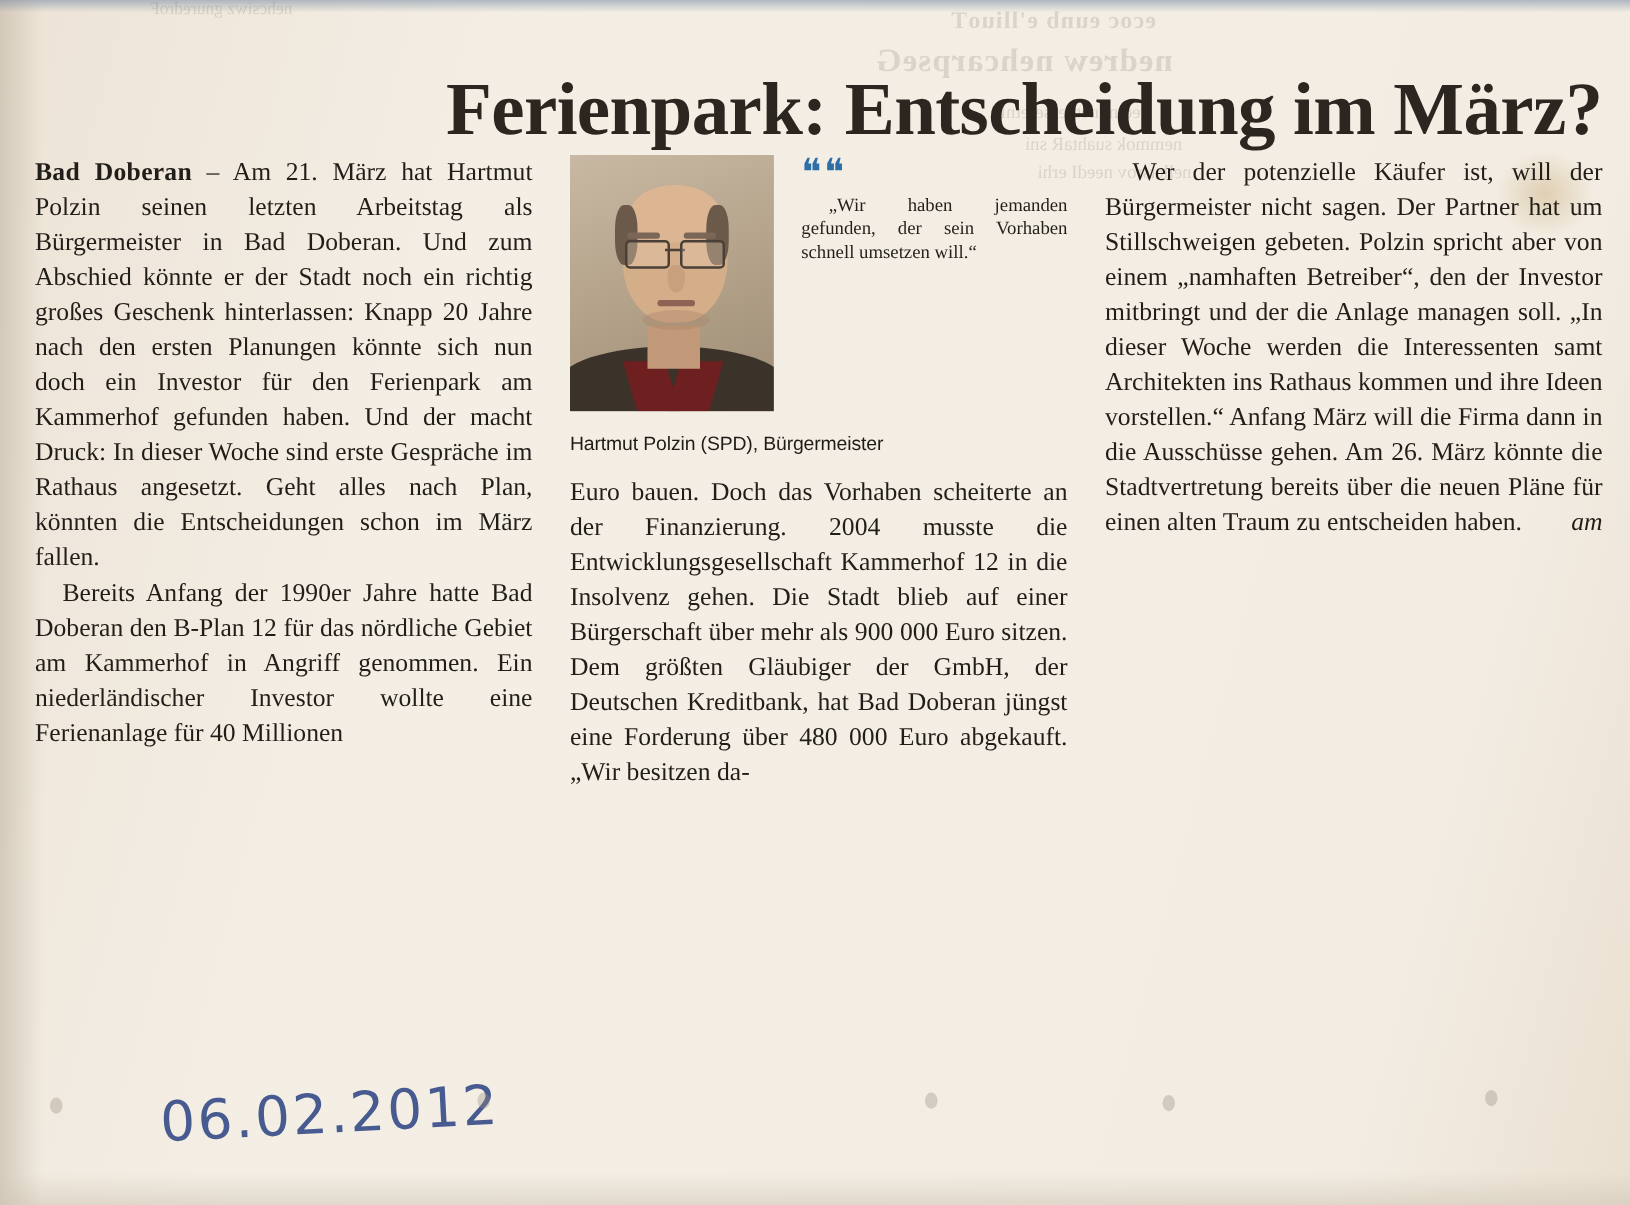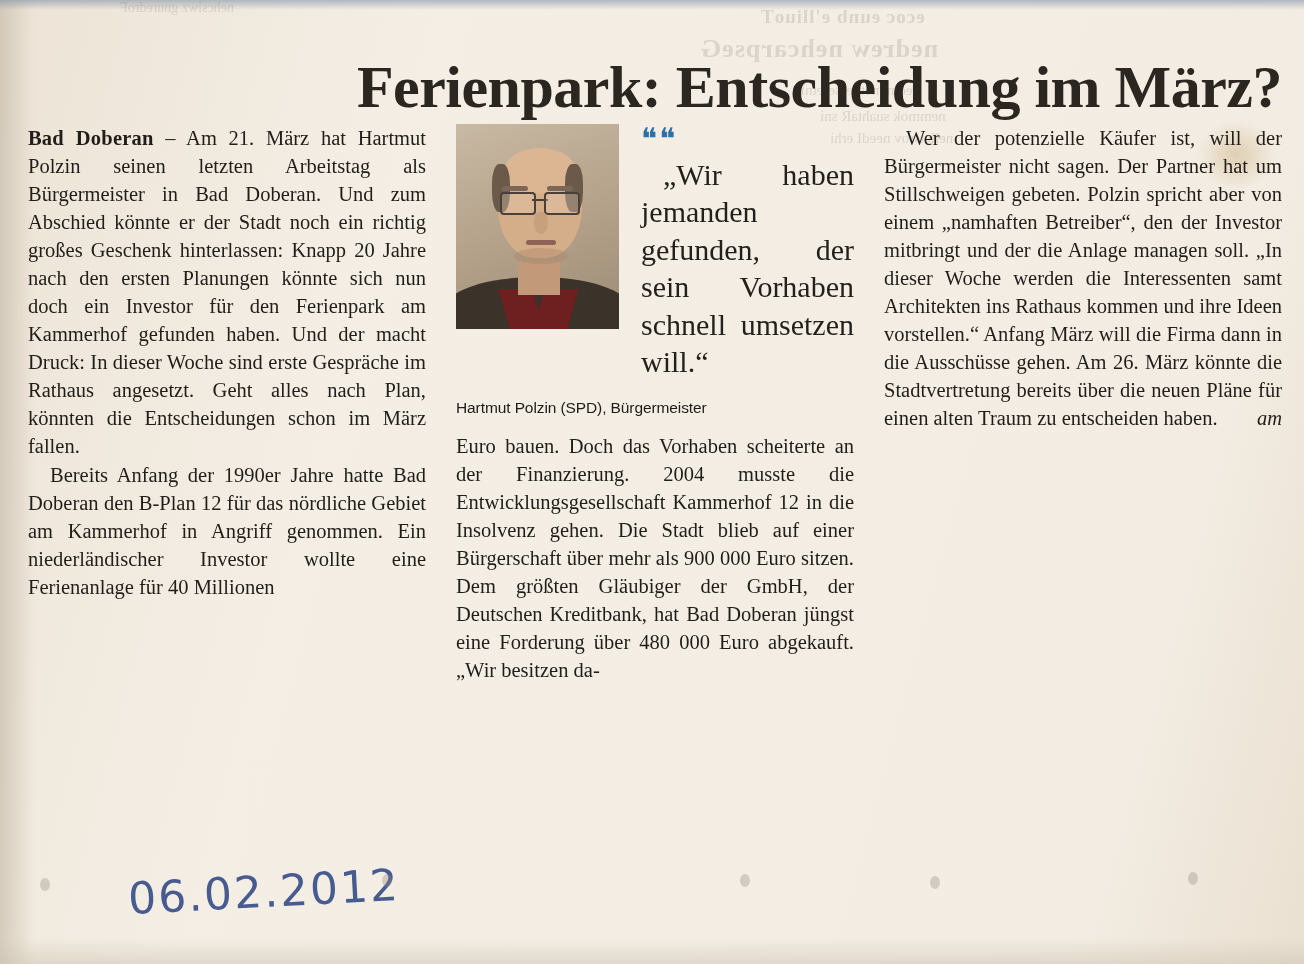--- a/index.html
+++ b/index.html
@@ -247,21 +247,21 @@
     position: relative;
   }
   #quote-marks {
     color: #2f6fa8;
     font-size: 30px;
     line-height: 1;
     letter-spacing: 2px;
     margin-bottom: 2px;
   }
   #quote-text {
-    font-size: 30px;
+    font-size: 15px;
     line-height: 1.25;
     color: #231f1a;
     margin: 0;
   }
   #quote-attrib {
     font-family: "Liberation Sans", sans-serif;
     font-weight: normal;
     font-size: 15.5px;
     color: #1f1b17;
     margin: 16px 0 14px 0;

